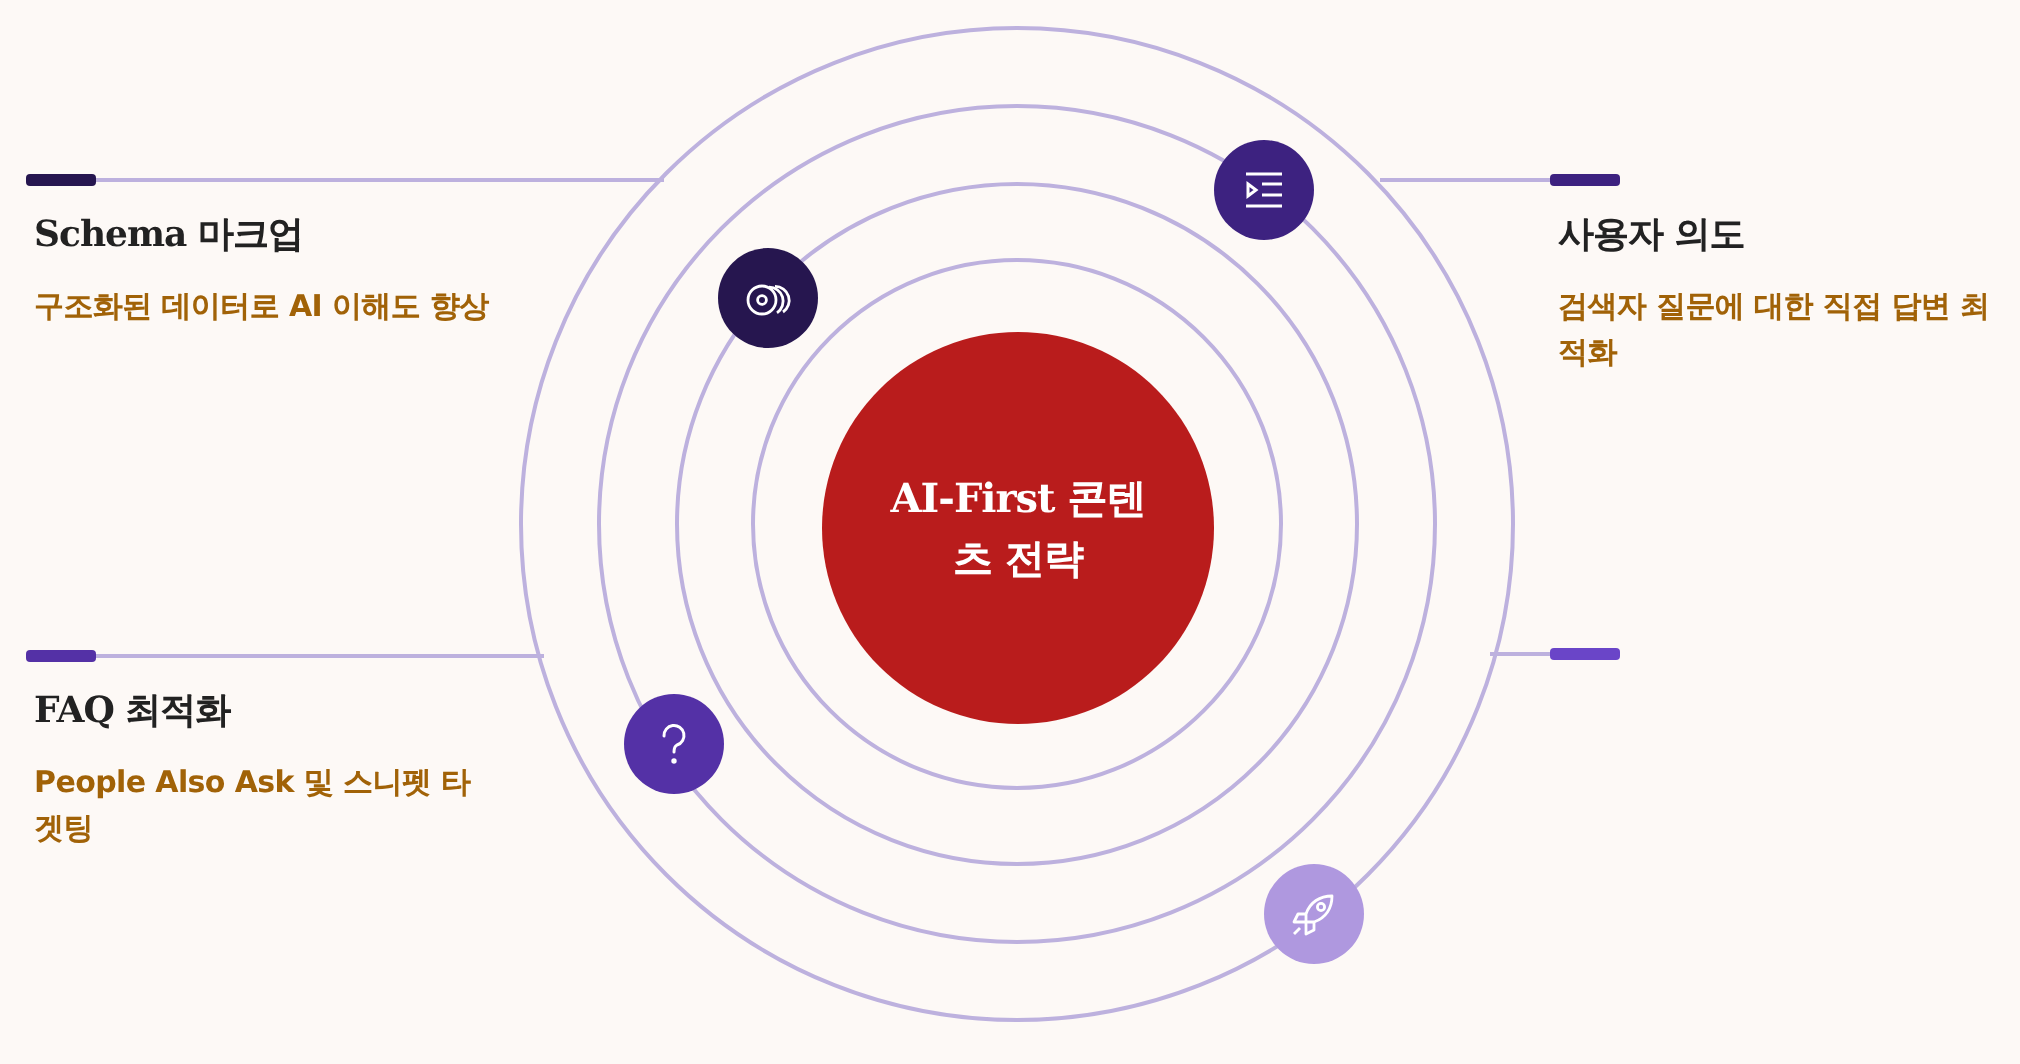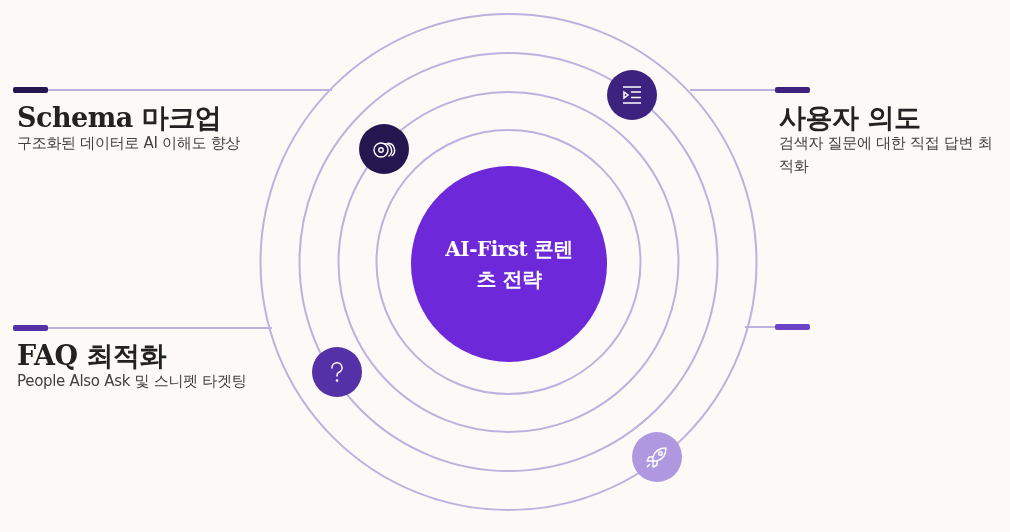--- a/index.html
+++ b/index.html
@@ -25,21 +25,21 @@
     left: 0; top: 0;
     width: 1010px; height: 532px;
   }
   .center-hub {
     position: absolute;
     left: 411px;
     top: 166px;
     width: 196px;
     height: 196px;
     border-radius: 50%;
-    background: #6d28d9;
+    background: #b91c1c;
     display: flex;
     align-items: center;
     justify-content: center;
     text-align: center;
   }
   .center-hub .label {
     color: #FFFFFF;
     font-family: "DejaVu Serif", "Liberation Serif", serif;
     font-weight: bold;
     font-size: 20px;
@@ -73,31 +73,33 @@
     height: 6px;
     border-radius: 2px;
   }
   .feature {
     position: absolute;
     width: 240px;
   }
   .feature .title {
     font-family: "DejaVu Serif", "Liberation Serif", serif;
     font-weight: bold;
-    font-size: 27px;
+    font-size: 18px;
     line-height: 28px;
     color: #222222;
     letter-spacing: -0.5px;
     white-space: nowrap;
   }
   .feature .desc {
+    margin-top: 10px;
     font-size: 15px;
     line-height: 23px;
-    color: #404040;
+    color: #a16207;
     letter-spacing: -0.3px;
+    font-weight: bold;
   }
   .f-schema { left: 17px; top: 104px; width: 235px; }
   .f-faq    { left: 17px; top: 342px; width: 230px; }
   .f-intent { left: 779px; top: 104px; width: 225px; }
   .f-eeat   { left: 779px; top: 341px; width: 225px; }
 </style>
 </head>
 <body>
 
 <div class="canvas">

